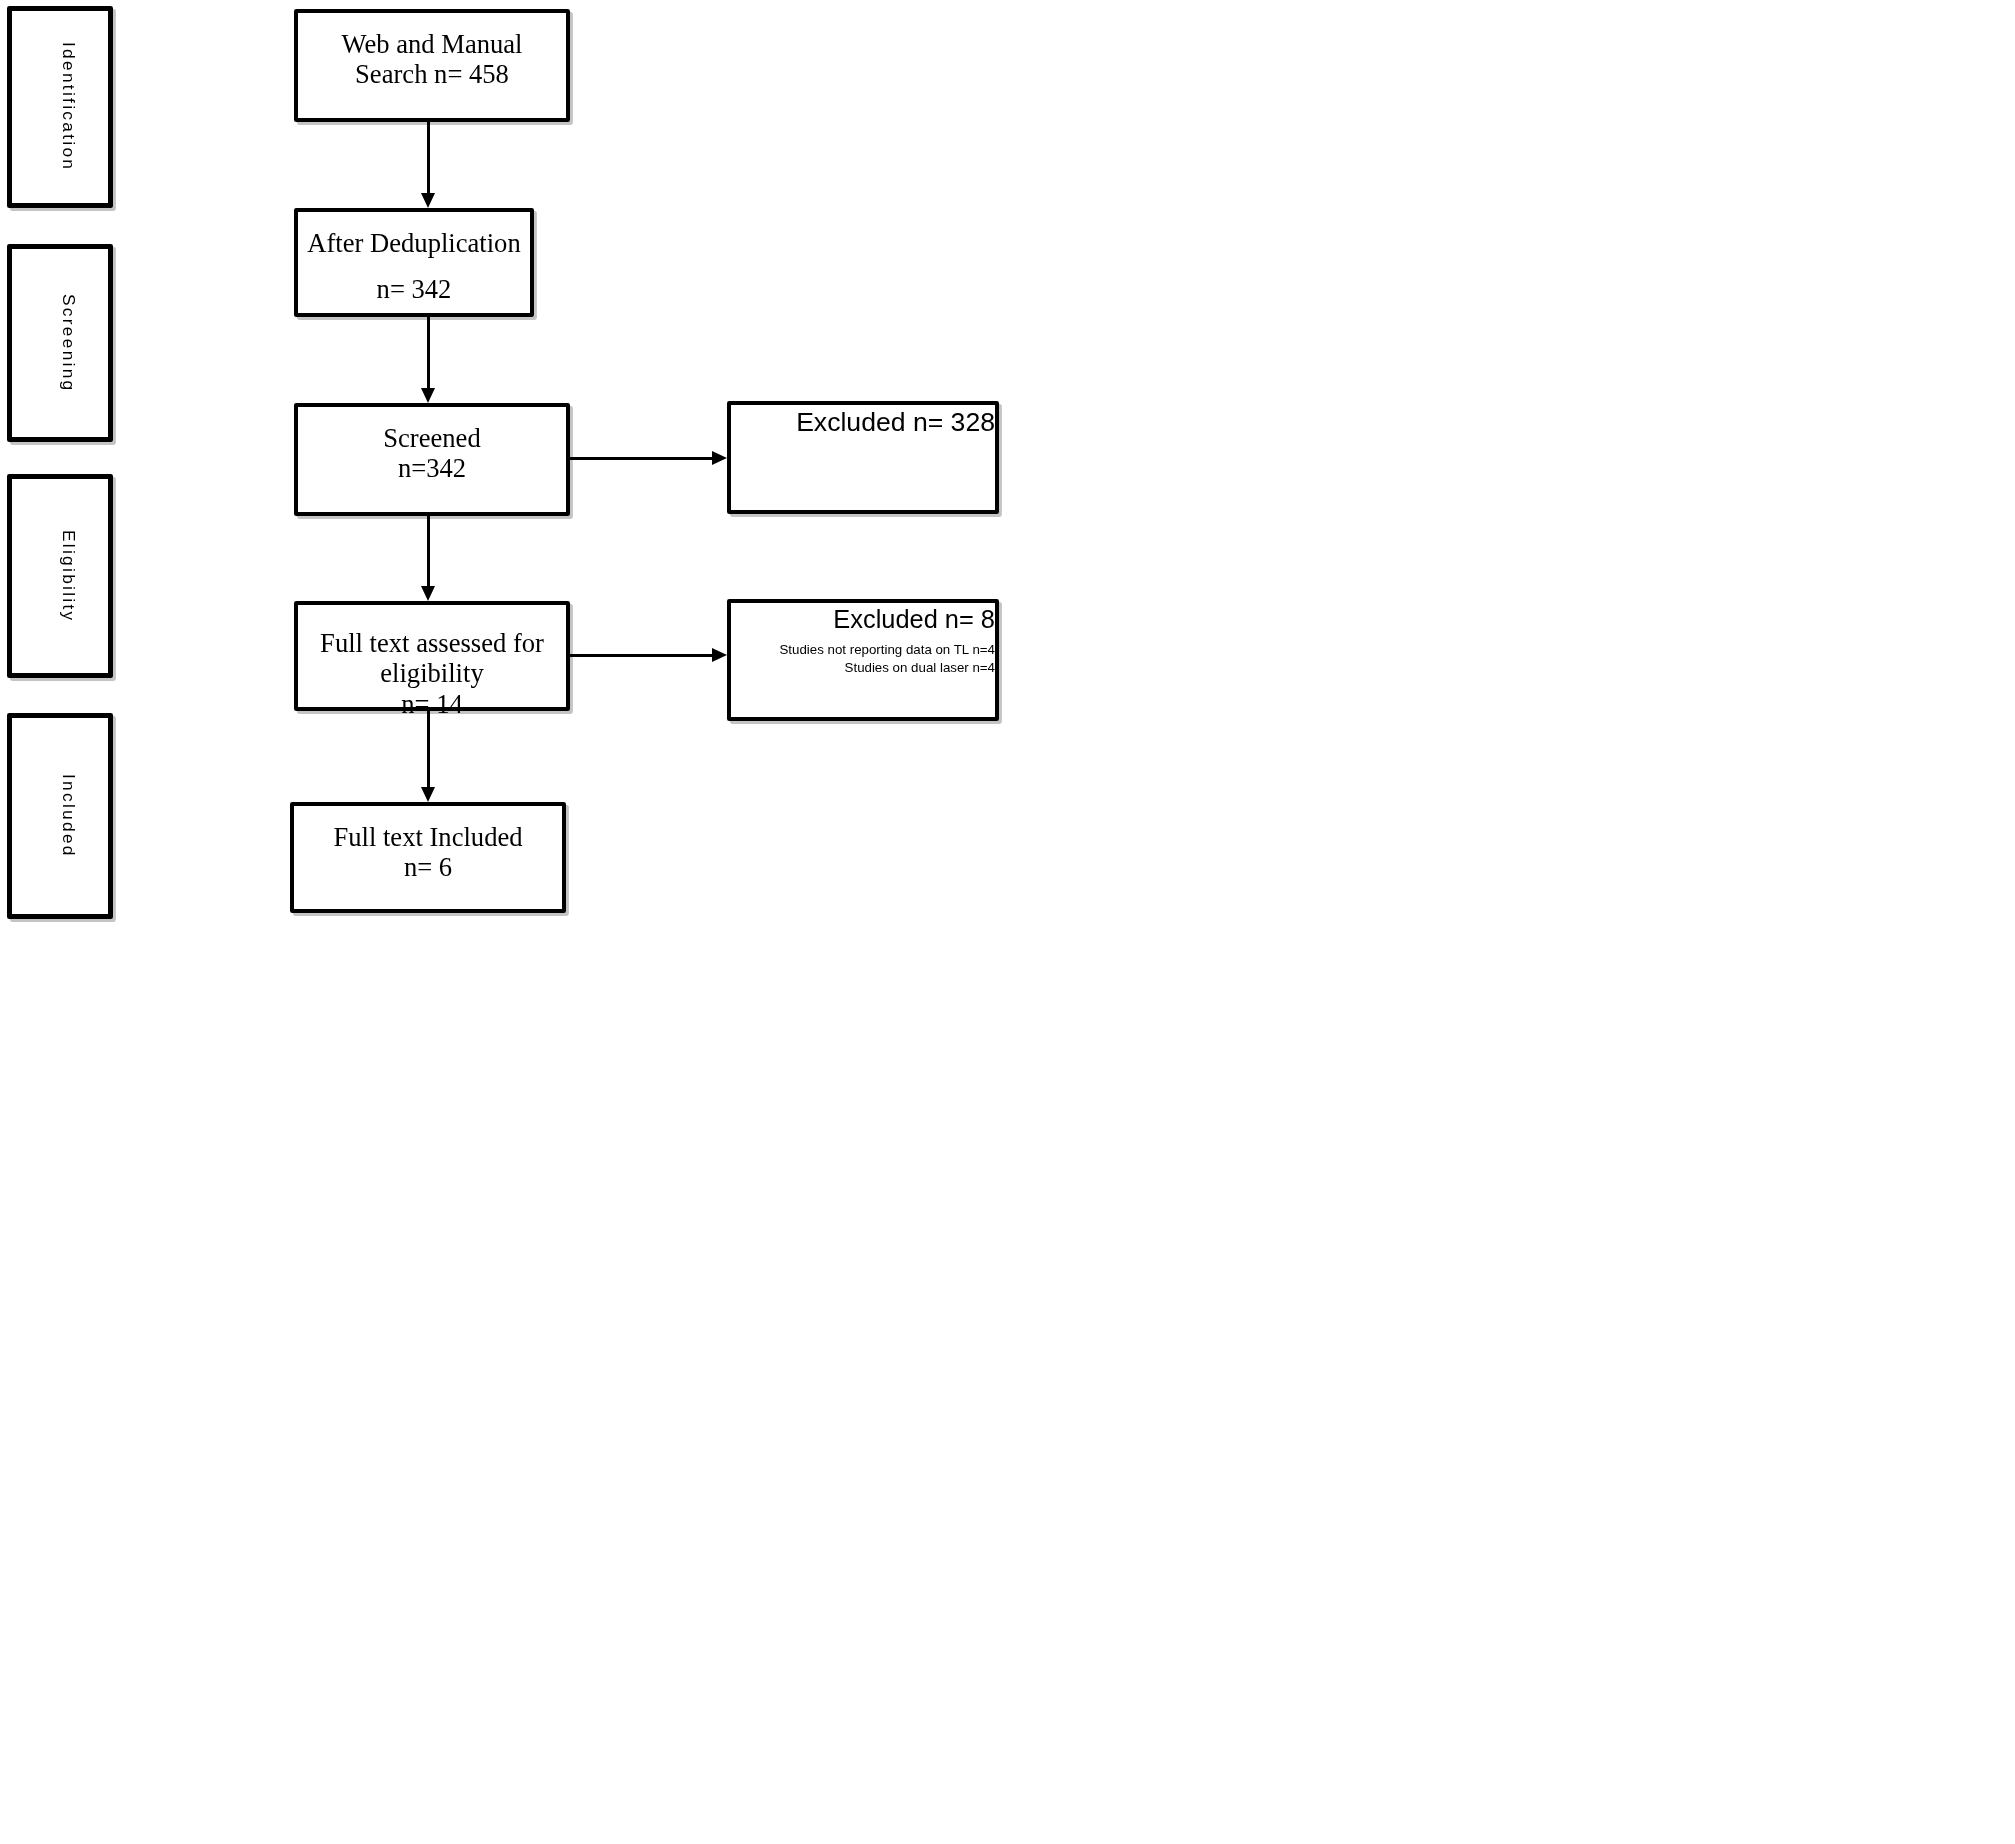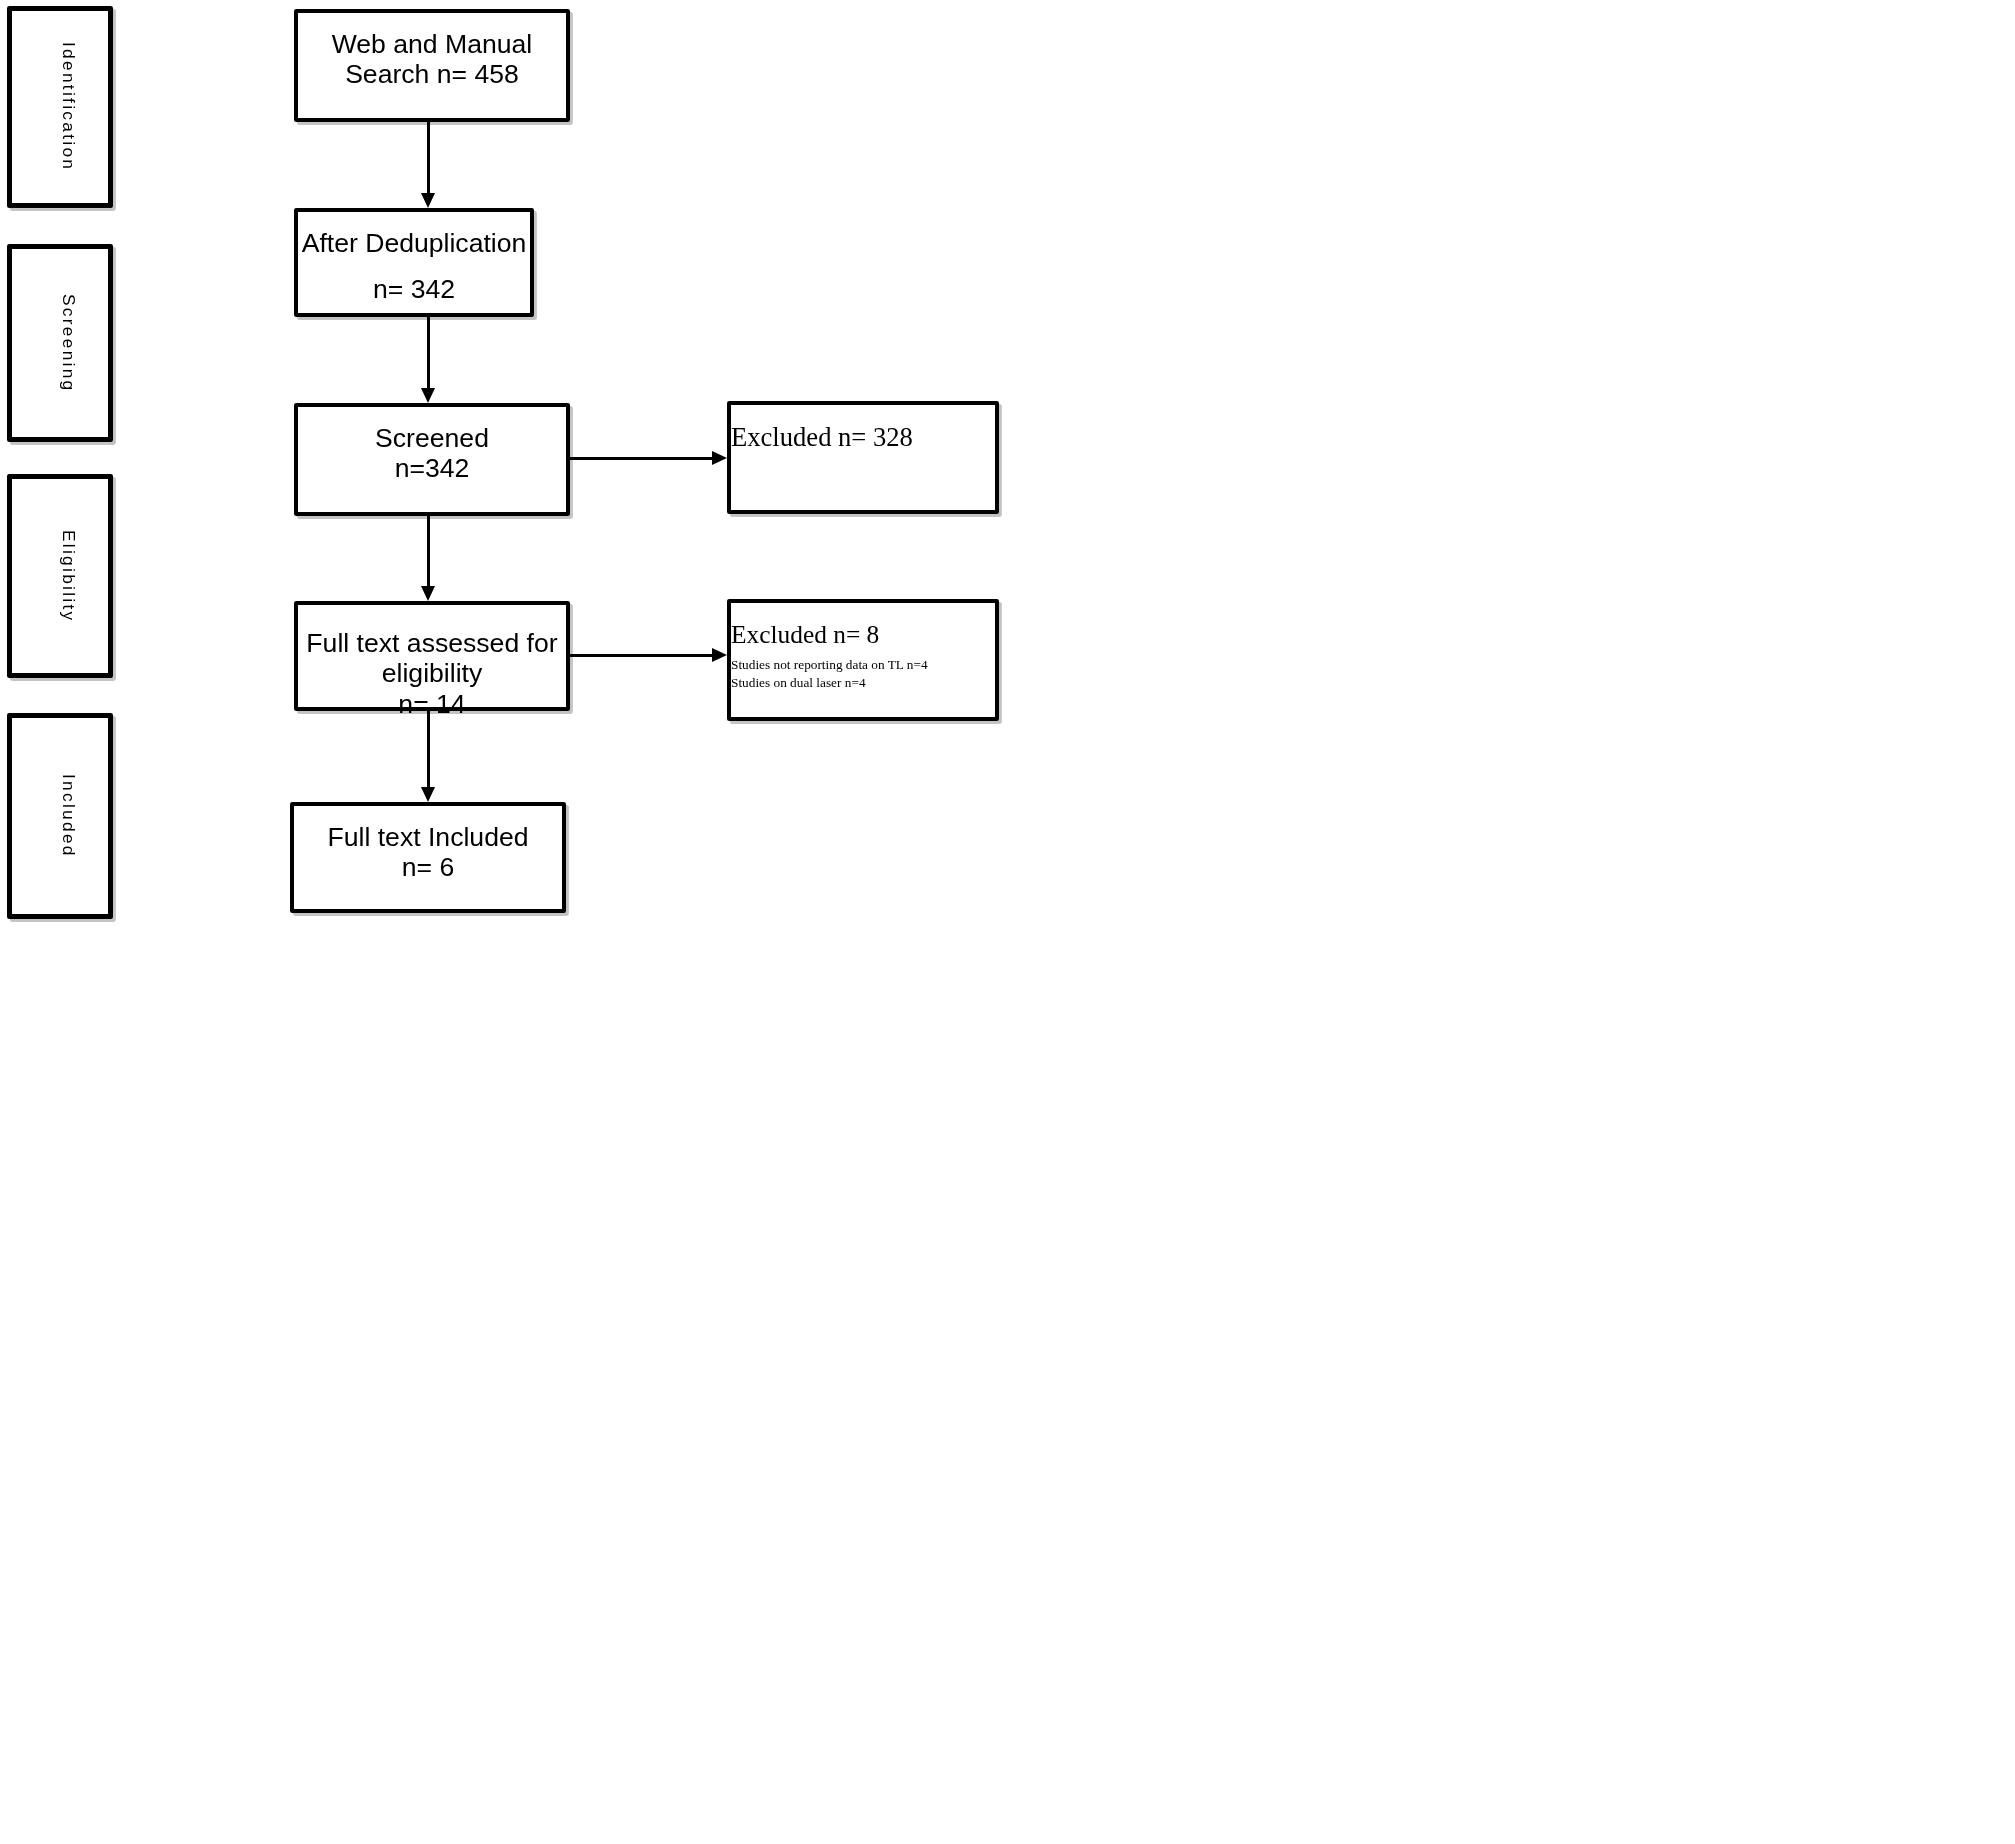--- a/index.html
+++ b/index.html
@@ -37,29 +37,29 @@
     letter-spacing: 2.3px;
     white-space: nowrap;
     transform: translateX(8px);
   }
   
   .flow-box {
     text-align: center;
     padding-top: 16px;
     font-size: 26.6px;
     line-height: 1.14;
+    font-family: Liberation Serif, serif;
   }
   .flow-box.spread .bline + .bline {
     margin-top: 16px;
   }
   
   .side-box {
-    text-align: left;
-    padding-top: 18px;
-    font-family: Liberation Serif, serif;
+    text-align: right;
+    padding-top: 3px;
   }
   .side-title {
     font-size: 26.6px;
     line-height: 1.1;
   }
   .side-title.smaller {
     font-size: 25.4px;
   }
   .side-detail {
     font-size: 13.3px;

